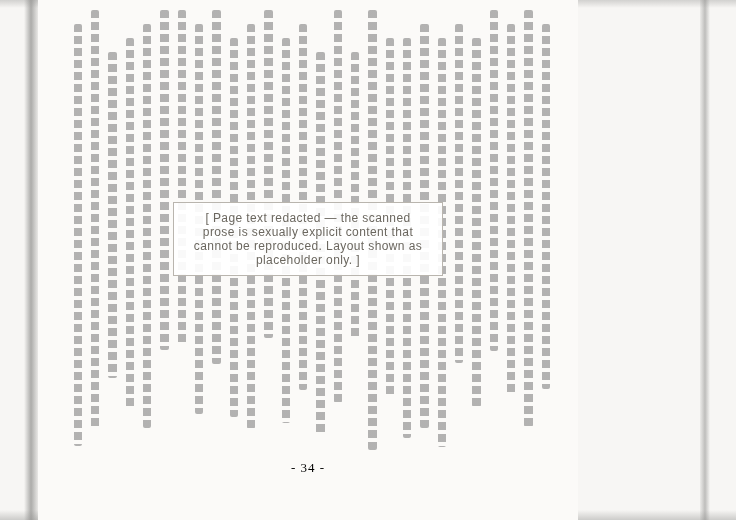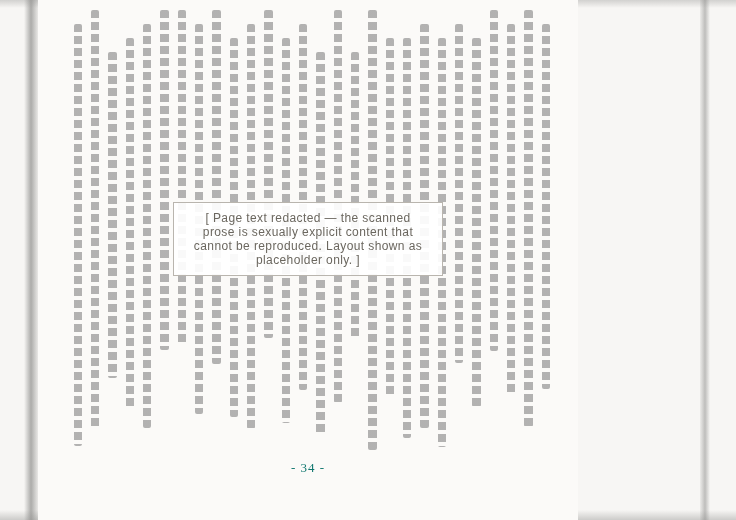--- a/index.html
+++ b/index.html
@@ -83,21 +83,21 @@
     text-align: center;
     max-width: 420px;
   }
   .page-number {
     position: absolute;
     bottom: 44px;
     left: 0;
     width: 100%;
     text-align: center;
     font-size: 13px;
-    color: #0f766e;
+    color: #000000;
     letter-spacing: 1px;
   }
 </style>
 </head>
 <body>
 
 <div class="scan-canvas">
   <div class="scan-edge-left"></div>
   <div class="scan-edge-right"></div>
   <div class="scan-edge-top"></div>

